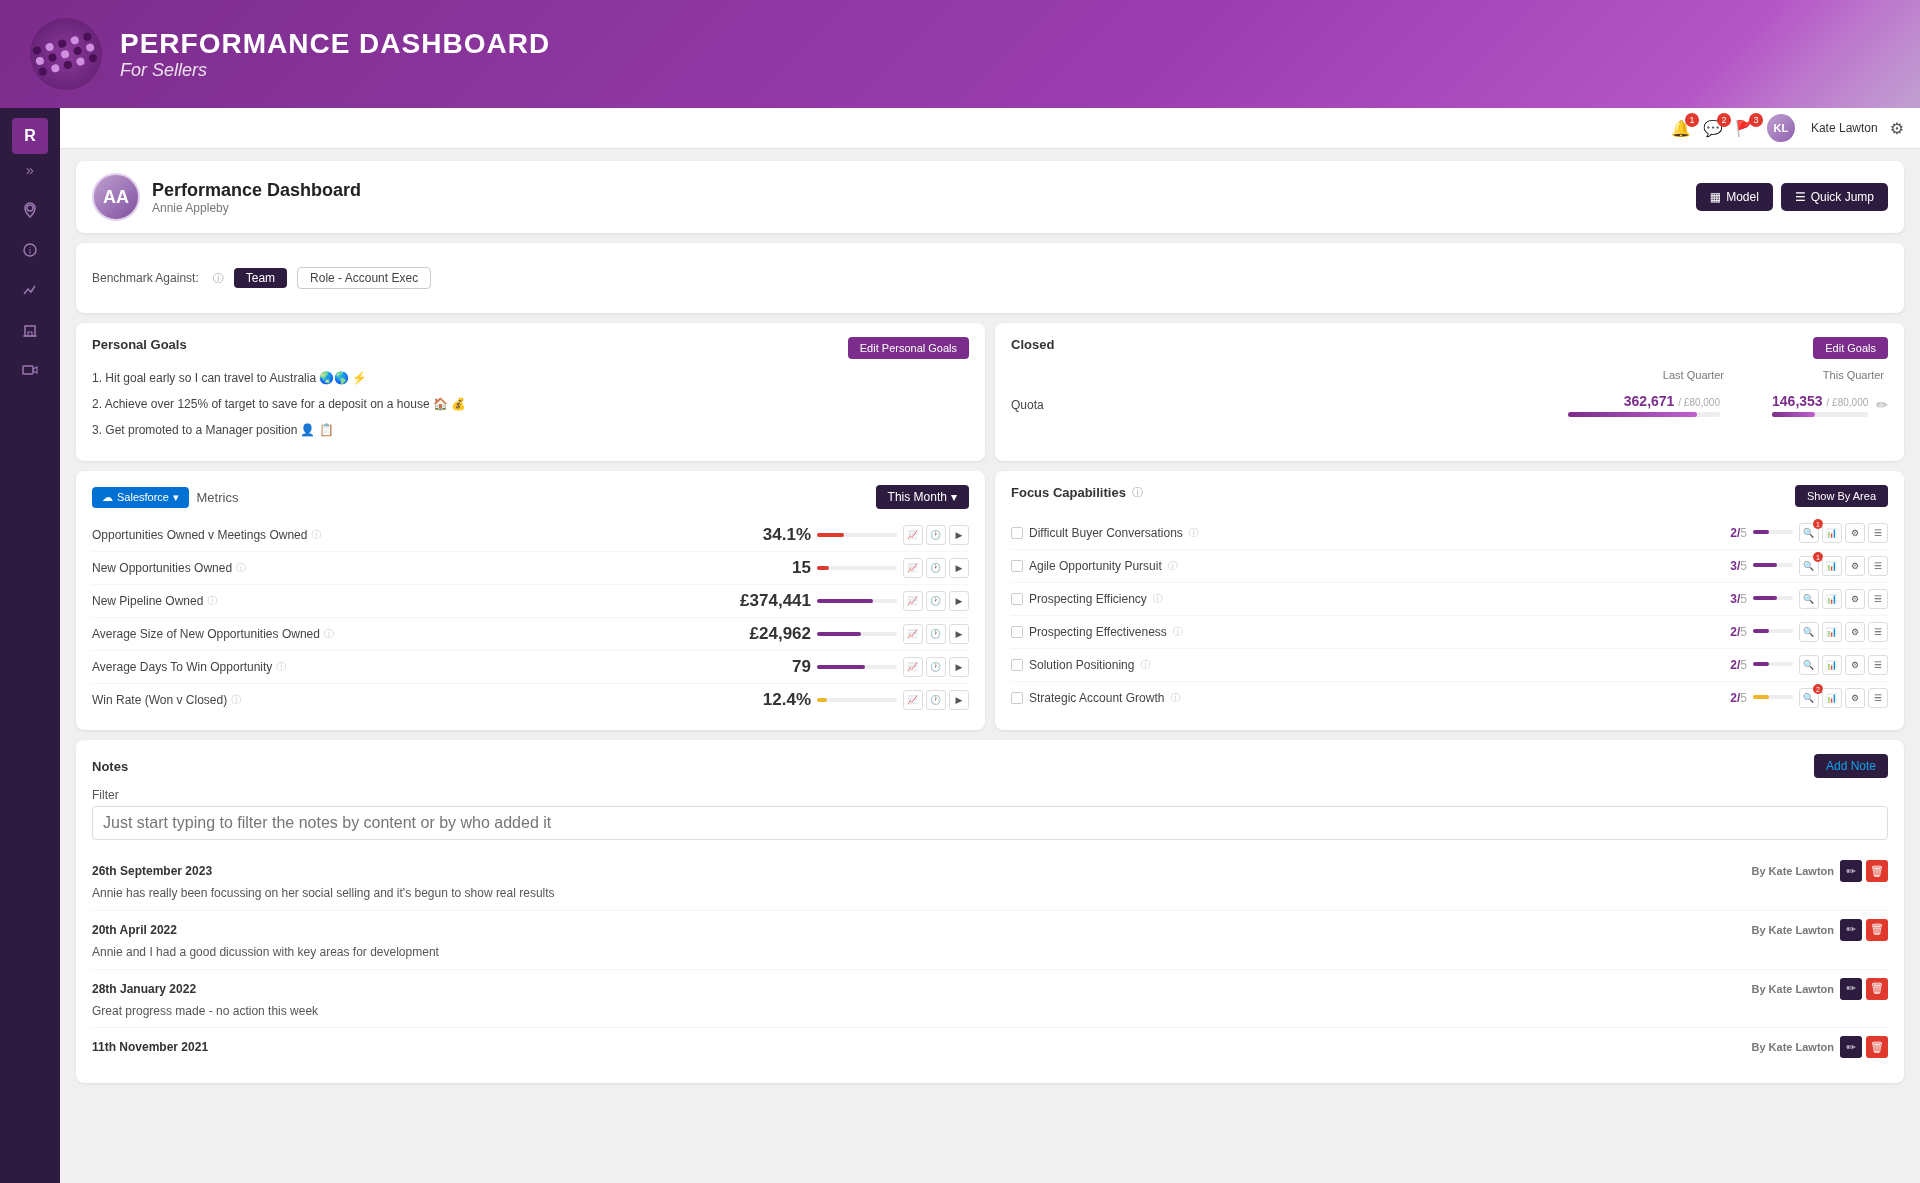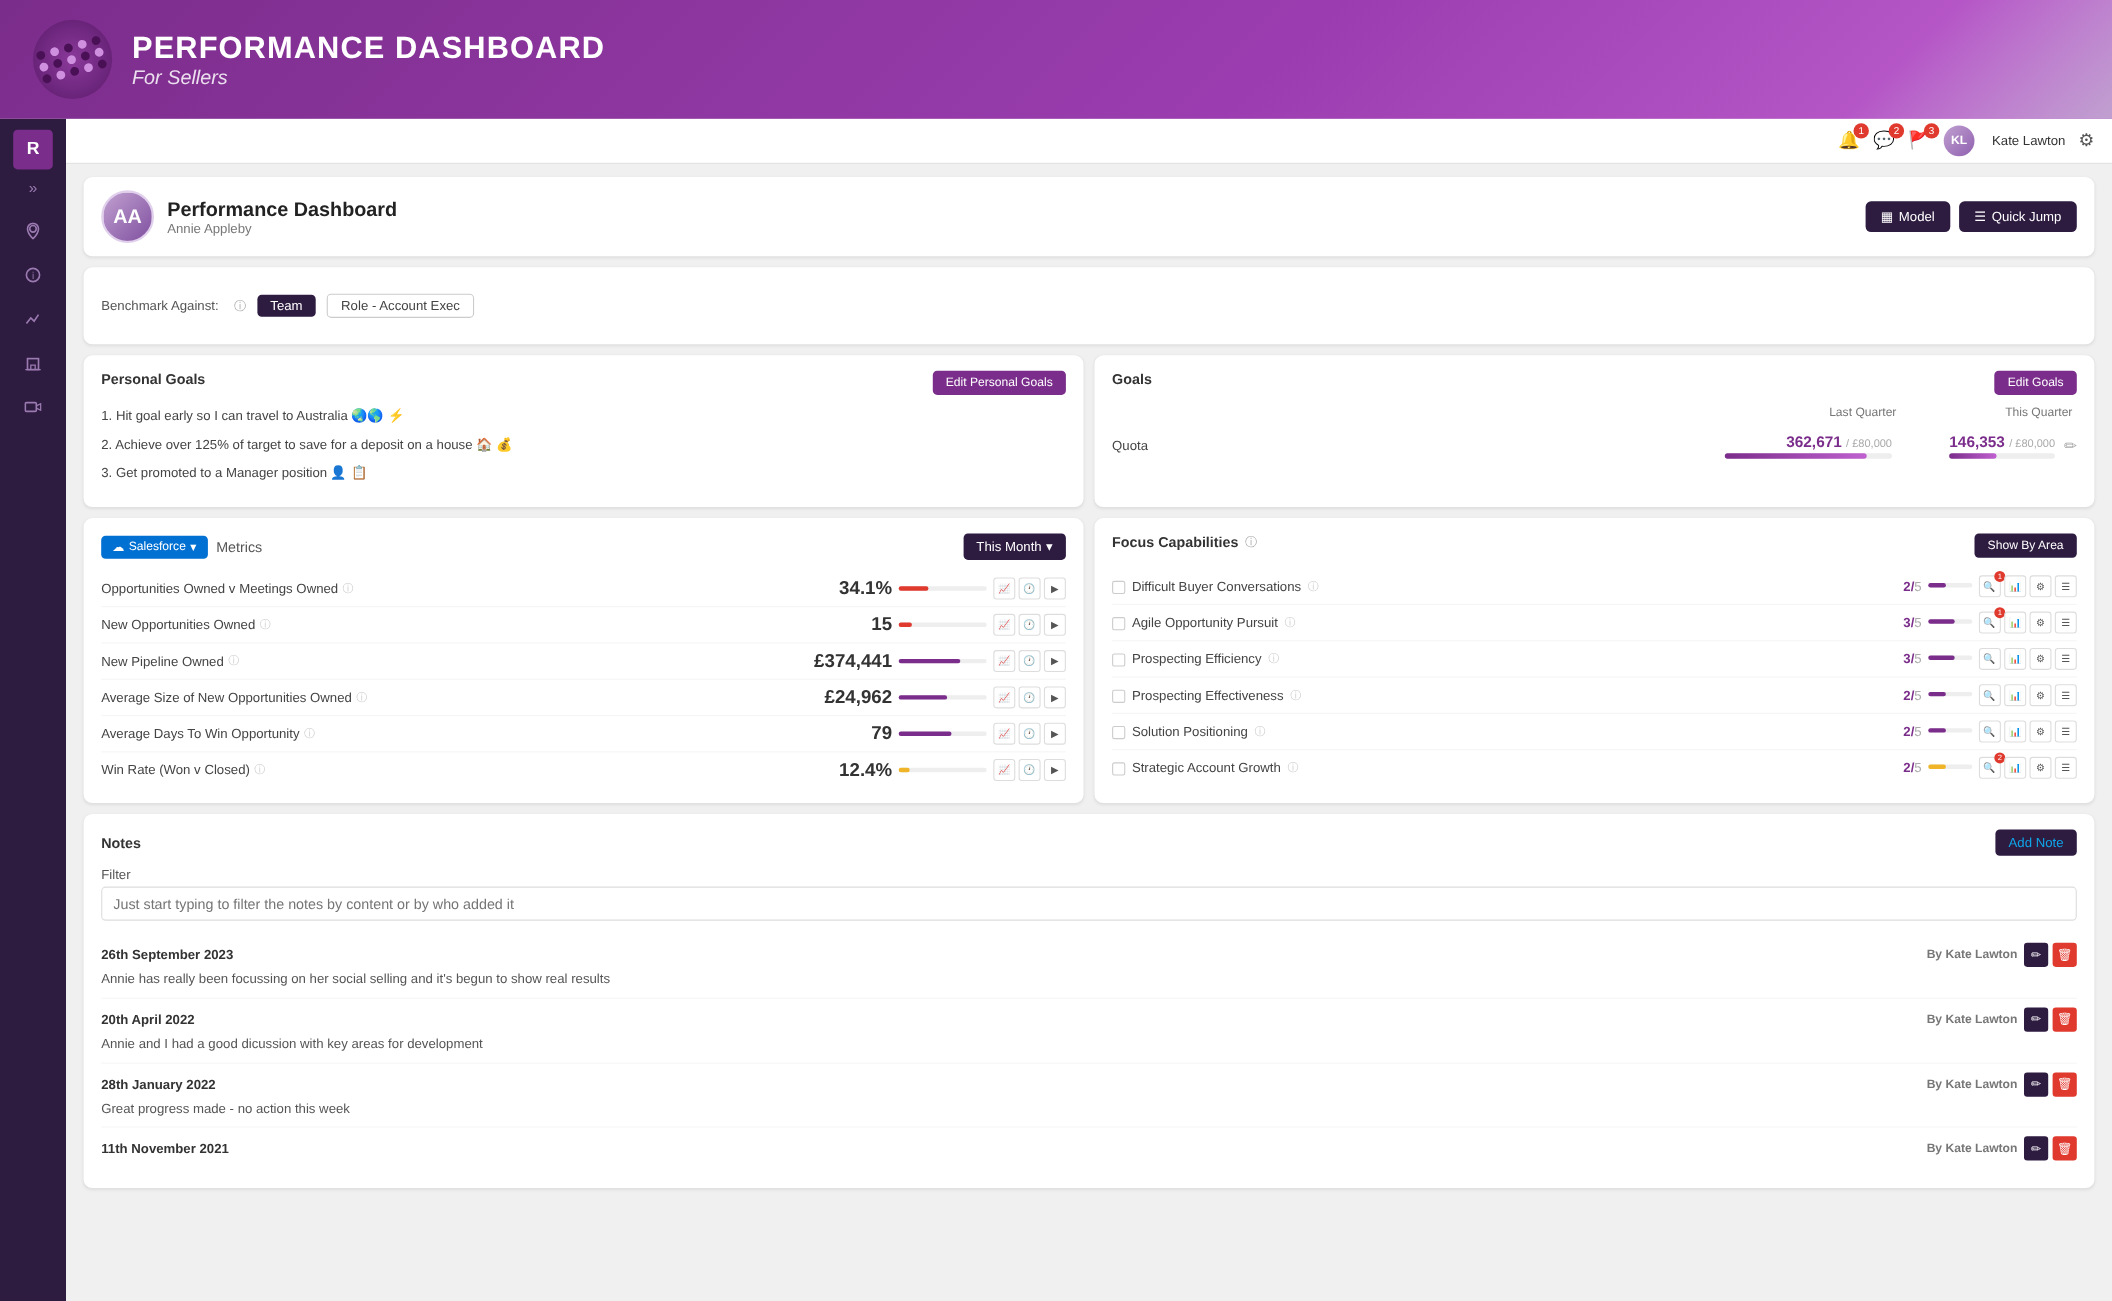--- a/index.html
+++ b/index.html
@@ -232,21 +232,21 @@
       display: flex; align-items: center; justify-content: center;
       cursor: pointer; font-size: 9px; color: #555;
     }
 
     
     .focus-row {
       display: flex; justify-content: space-between; align-items: center;
       padding: 6px 0; border-bottom: 1px solid #f5f5f5;
     }
     .focus-row:last-child { border-bottom: none; }
-    .focus-name { font-size: 12px; color: #444; display: flex; align-items: flex-end; gap: 6px; }
+    .focus-name { font-size: 12px; color: #444; display: flex; align-items: center; gap: 6px; }
     .focus-right { display: flex; align-items: center; gap: 6px; }
     .focus-score {
       font-size: 12px; font-weight: 600;
       min-width: 28px; text-align: right;
     }
     .focus-score-5 { color: #7b2d8b; }
     .focus-bar-col { width: 40px; }
     .focus-mini-bar { height: 4px; border-radius: 2px; background: #eee; margin-bottom: 2px; }
     .focus-mini-fill { height: 100%; border-radius: 2px; }
     .score-btn-group { display: flex; gap: 3px; align-items: center; }
@@ -272,21 +272,21 @@
     .notes-card { background: white; border-radius: 8px; padding: 14px 16px; box-shadow: 0 1px 3px rgba(0,0,0,0.08); }
     .notes-header { display: flex; justify-content: space-between; align-items: center; margin-bottom: 10px; }
     .notes-title { font-size: 13px; font-weight: 600; }
     .btn-add-note {
       background: #2d1b40; color: #0ea5e9; border: none;
       border-radius: 4px; padding: 5px 12px; cursor: pointer; font-size: 12px;
     }
     .filter-label { font-size: 12px; color: #555; margin-bottom: 4px; }
     .filter-input {
       width: 100%; border: 1px solid #ddd; border-radius: 4px;
-      padding: 7px 10px; font-size: 13px; color: #14532d;
+      padding: 7px 10px; font-size: 16px; color: #14532d;
       margin-bottom: 12px;
     }
     .note-item { padding: 8px 0; border-bottom: 1px solid #f5f5f5; }
     .note-item:last-child { border-bottom: none; }
     .note-date { font-size: 12px; font-weight: 600; color: #333; margin-bottom: 3px; display: flex; justify-content: space-between; align-items: center; }
     .note-by { font-size: 11px; color: #777; display: flex; align-items: center; gap: 6px; }
     .note-text { font-size: 12px; color: #555; line-height: 1.4; }
     .note-action-btn {
       width: 22px; height: 22px; border: none;
       border-radius: 3px; cursor: pointer;
@@ -420,21 +420,21 @@
         </div>
         <div id="goals-list">
             <div class="goal-item">1. Hit goal early so I can travel to Australia 🌏🌎 ⚡</div>
             <div class="goal-item">2. Achieve over 125% of target to save for a deposit on a house 🏠 💰</div>
             <div class="goal-item">3. Get promoted to a Manager position 👤 📋</div>
           </div>
       </div>
 
       <div class="card">
         <div class="card-header">
-          <span class="card-title">Goals</span>
+          <span class="card-title">Closed</span>
           <button class="btn-edit">Edit Goals</button>
         </div>
         <div class="goals-header-row">
           <div></div>
           <div>Last Quarter</div>
           <div>This Quarter</div>
         </div>
         <div class="quota-row">
           <div class="quota-label">Quota</div>
           <div style="text-align:right; padding-right: 8px;">

